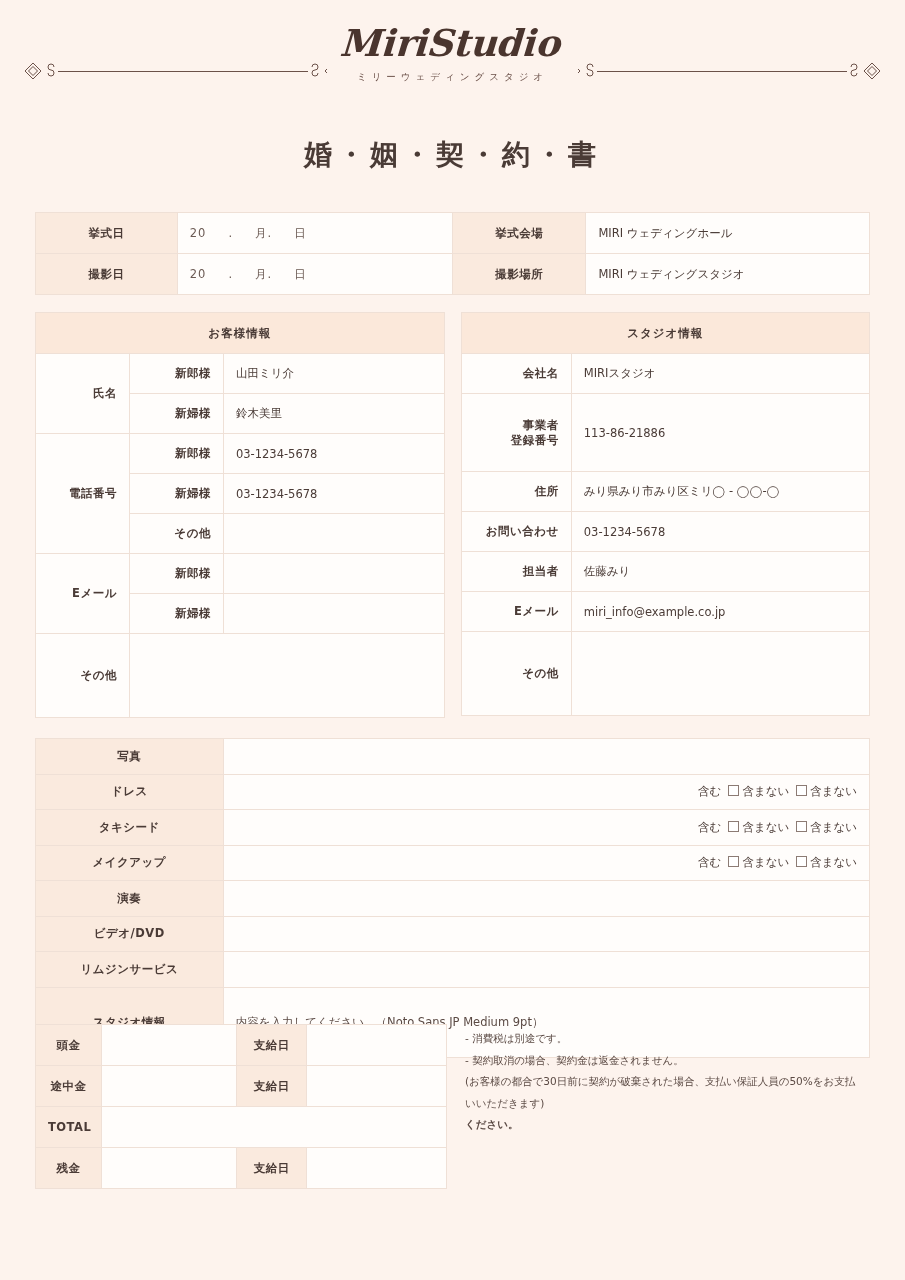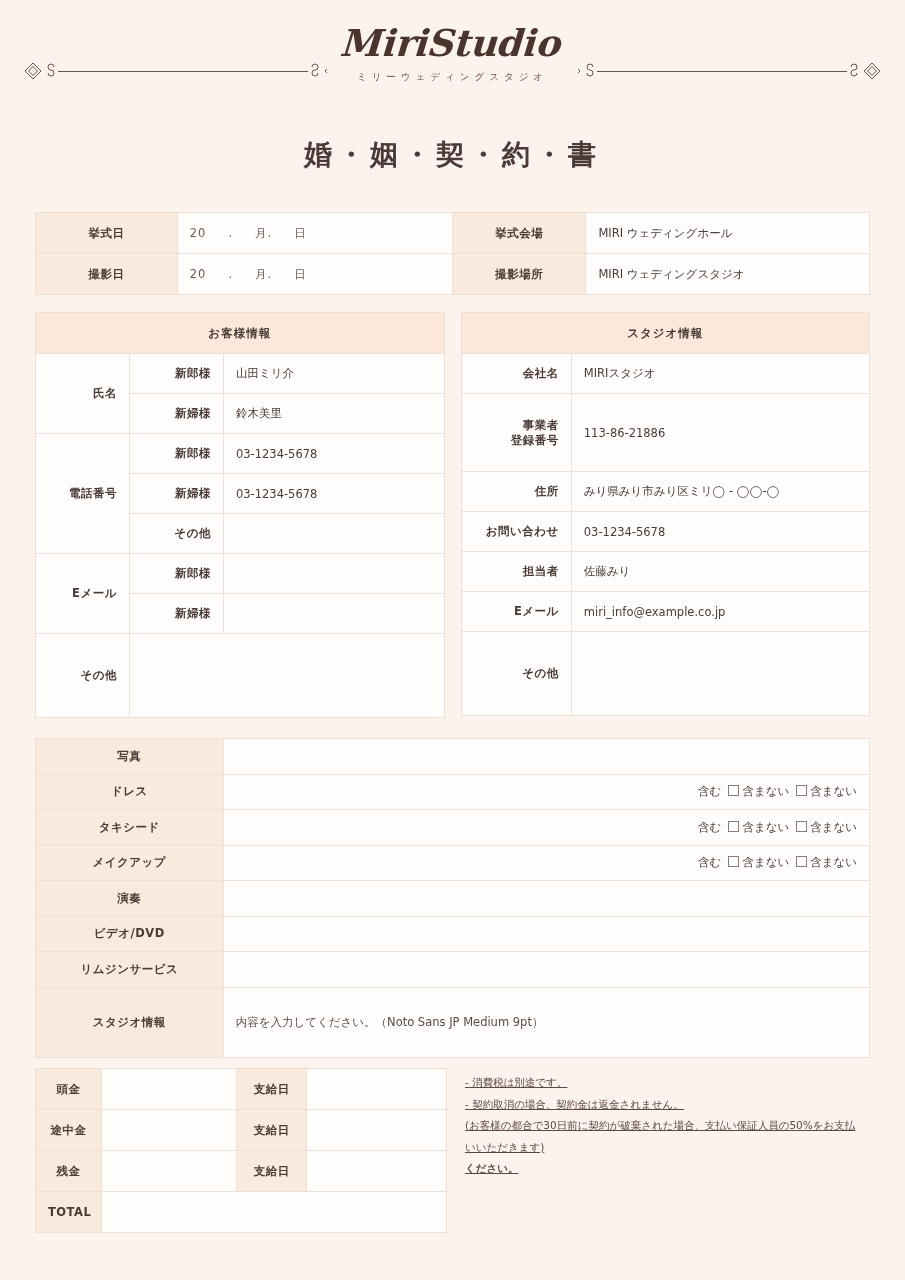--- a/index.html
+++ b/index.html
@@ -157,37 +157,36 @@
     width: 9px; height: 9px;
     border: 1px solid #8c7b74;
     vertical-align: -1px;
     margin: 0 3px 0 7px;
     background: #fff;
   }
   .other-note { color: #5b4a44; font-size: 11.5px; }
 
   
   #bottom {
-    top: 1068px;
+    top: 1024px;
     display: flex;
     gap: 18px;
     align-items: flex-start;
   }
   #pay-wrap { width: 412px; flex: 0 0 412px; }
   #pay td { height: 40px; }
   #pay .total-lbl { background: #faeade; font-weight: 700; text-align: center; letter-spacing: 0.5px; }
 
   #notes {
     flex: 1 1 auto;
     padding-top: 4px;
     font-size: 10.5px;
     line-height: 2.05;
     color: #5b4a44;
     font-family: "DejaVu Sans", sans-serif;
-    text-decoration: underline;
   }
   #notes p { margin: 0; }
   #notes p.bold { font-weight: 700; }
 </style>
 </head>
 <body>
 
 <div class="header">
 
   <div class="rule left">
@@ -431,28 +430,28 @@
             <td class="lbl">支給日</td>
             <td class="val"></td>
           </tr>
           <tr>
             <td class="lbl">途中金</td>
             <td class="val"></td>
             <td class="lbl">支給日</td>
             <td class="val"></td>
           </tr>
           <tr>
-            <td class="lbl">残金</td>
-            <td class="val"></td>
-            <td class="lbl">支給日</td>
-            <td class="val"></td>
-          </tr>
-          <tr>
             <td class="total-lbl">TOTAL</td>
             <td class="val" colspan="3"></td>
+          </tr>
+          <tr>
+            <td class="lbl">残金</td>
+            <td class="val"></td>
+            <td class="lbl">支給日</td>
+            <td class="val"></td>
           </tr>
         </tbody>
     </table>
   </div>
 
   <div id="notes">
       <p>- 消費税は別途です。</p>
       <p>- 契約取消の場合、契約金は返金されません。</p>
       <p>(お客様の都合で30日前に契約が破棄された場合、支払い保証人員の50%をお支払</p>
       <p>いいただきます)</p>

